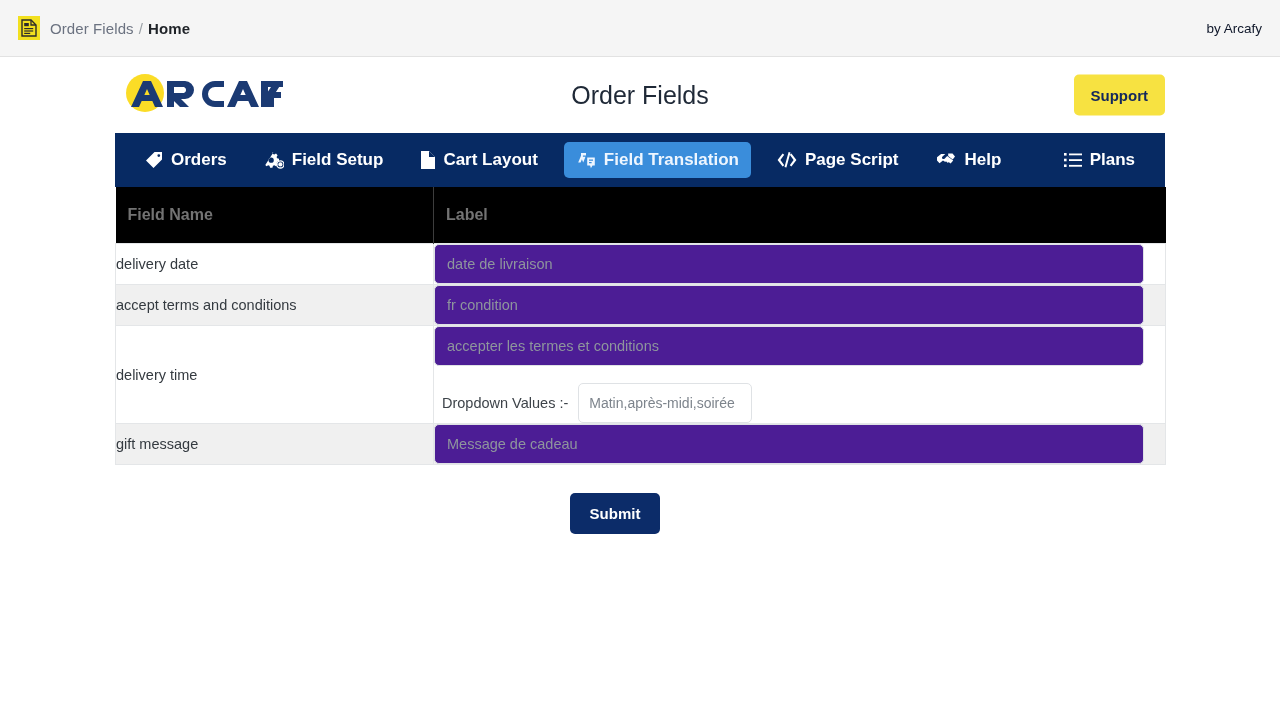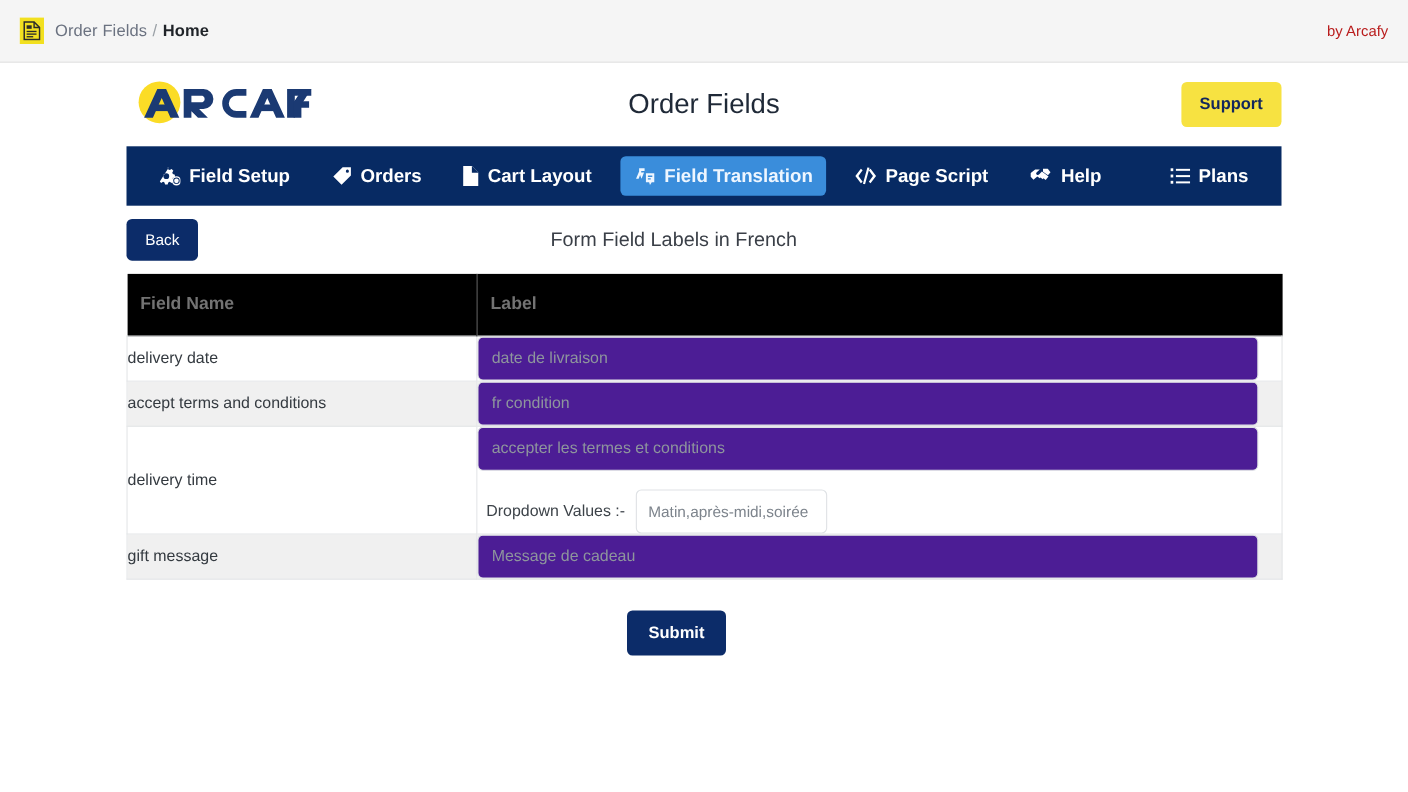--- a/index.html
+++ b/index.html
@@ -34,21 +34,21 @@
     color: #6b7280;
     letter-spacing: .1px;
   }
   .crumb-sep { color: #9aa0a6; margin: 0 5px; }
   .crumb-current { color: #1f2328; font-weight: 600; }
   .by-line {
     position: absolute;
     right: 18px; top: 50%;
     transform: translateY(-50%);
     font-size: 13.5px;
-    color: #b91c1c;
+    color: #0f172a;
   }
 
   
   .page { width: 1280px; }
 
   
   .header {
     position: relative;
     height: 76px;
     padding: 0 115px;
@@ -275,36 +275,36 @@
     </div>
     <div class="header-title">Order Fields</div>
     <button class="support-btn">Support</button>
   </div>
 
   <div class="navwrap">
     <div class="nav">
 
       <div class="nav-item">
         <span class="ic">
+          <svg width="18" height="18" viewBox="0 0 18 18">
+              <path d="M9.5 1H17v7.5L8.5 17 1 9.5 9.5 1zm4.3 2.2a1.4 1.4 0 1 0 0 2.8 1.4 1.4 0 0 0 0-2.8z"></path>
+            </svg>
+        </span>
+        <span>Orders</span>
+      </div>
+
+      <div class="nav-item">
+        <span class="ic">
           <svg width="19" height="18" viewBox="0 0 19 18">
               <path d="M7.4 1.2 8 3.1a4.6 4.6 0 0 1 1.3.5l1.7-1 1.6 1.6-1 1.7c.2.4.4.9.5 1.3l1.9.6v2.3l-1.9.6c-.1.5-.3.9-.5 1.3l1 1.7-1.6 1.6-1.7-1c-.4.2-.8.4-1.3.5l-.6 1.9H5.1l-.6-1.9a4.6 4.6 0 0 1-1.3-.5l-1.7 1-1.2-1.2 8-12.6zM6.2 6.6a2.6 2.6 0 1 0 0 5.2 2.6 2.6 0 0 0 0-5.2z"></path>
               <circle cx="15.4" cy="13.4" r="2.1"></circle>
               <circle cx="15.4" cy="13.4" r="3.6" fill="none" stroke="currentColor" stroke-width="1.3"></circle>
             </svg>
         </span>
         <span>Field Setup</span>
-      </div>
-
-      <div class="nav-item">
-        <span class="ic">
-          <svg width="18" height="18" viewBox="0 0 18 18">
-              <path d="M9.5 1H17v7.5L8.5 17 1 9.5 9.5 1zm4.3 2.2a1.4 1.4 0 1 0 0 2.8 1.4 1.4 0 0 0 0-2.8z"></path>
-            </svg>
-        </span>
-        <span>Orders</span>
       </div>
 
       <div class="nav-item">
         <span class="ic">
           <svg width="14" height="18" viewBox="0 0 14 18">
               <path d="M0 0h8l6 6v12H0z"></path>
               <path d="M8 0v6h6" fill="#072a63"></path>
             </svg>
         </span>
         <span>Cart Layout</span>
@@ -352,24 +352,20 @@
               <rect x="5" y="7.2" width="13" height="1.8"></rect>
               <rect x="5" y="12.9" width="13" height="1.8"></rect>
             </svg>
         </span>
         <span>Plans</span>
       </div>
 
     </div>
   </div>
 
-  <div class="subhead">
-    <button class="back-btn">Back</button>
-    <div class="subhead-title">Form Field Labels in French</div>
-  </div>
 
   <div class="tablewrap">
     <table class="grid">
       <colgroup>
           <col class="c1">
           <col class="c2">
         </colgroup>
       <thead>
         <tr>
           <th>Field Name</th>

